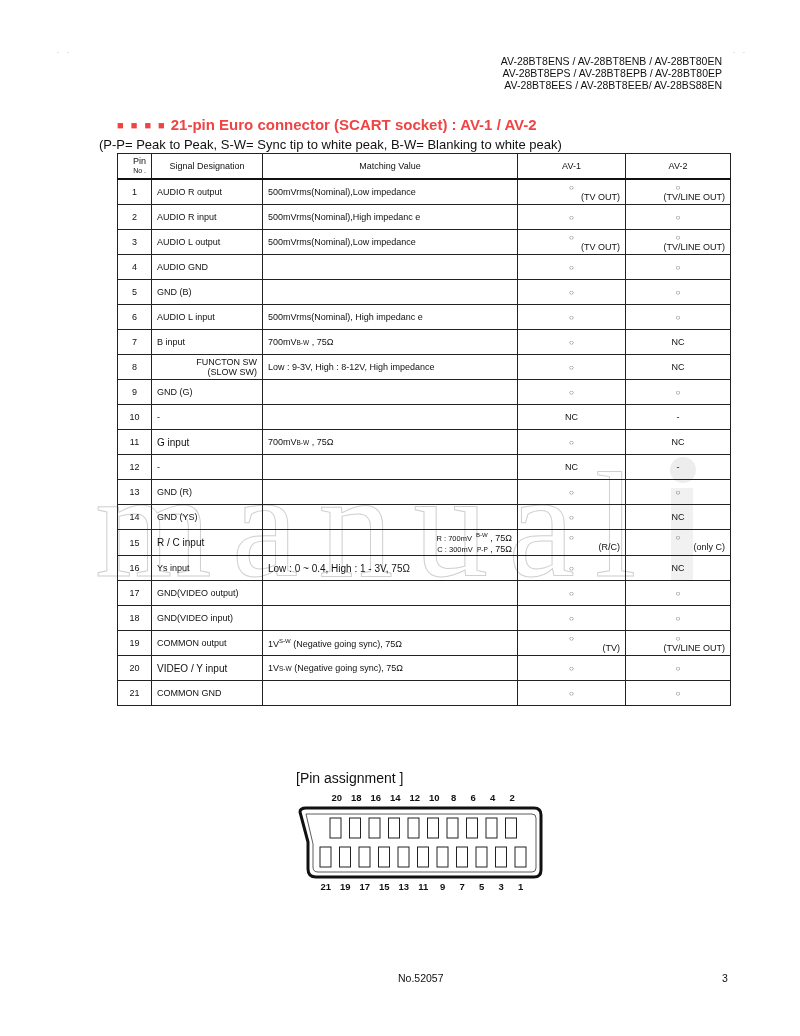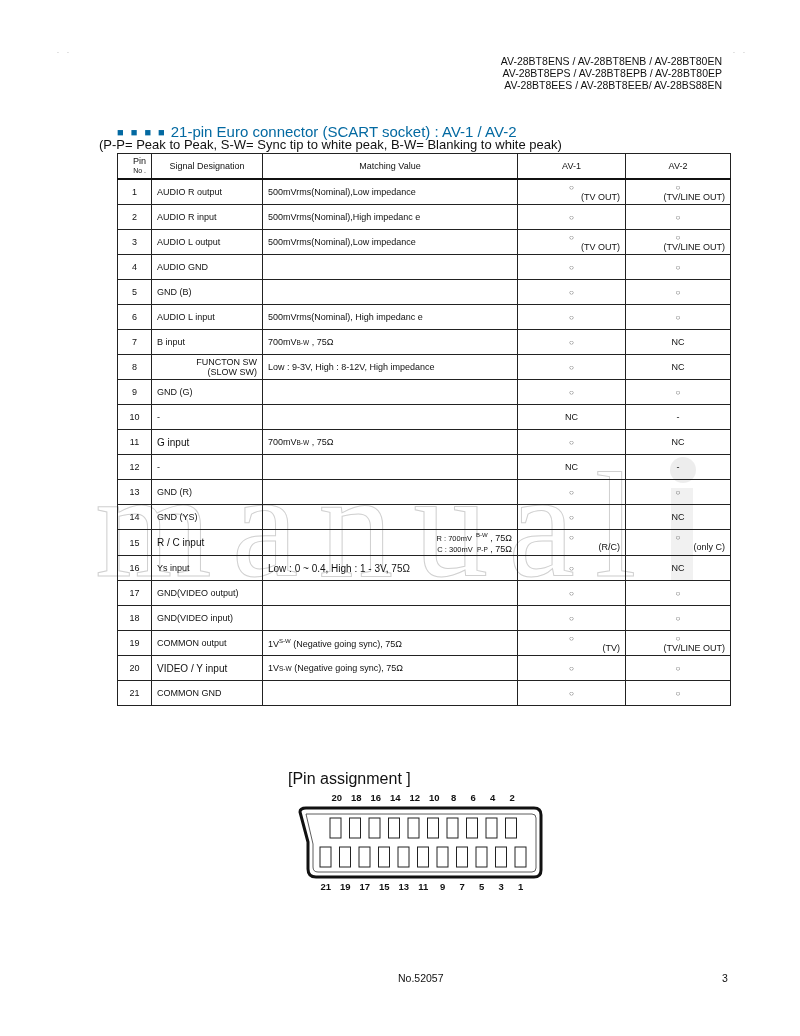--- a/index.html
+++ b/index.html
@@ -2,21 +2,21 @@
 <html><head>
 <meta charset="utf-8">
 <style>
   html, body { margin:0; padding:0; background:#fff; }
   body { width:800px; height:1036px; position:relative; overflow:hidden;
          font-family:"Liberation Sans", sans-serif; color:#111; }
   .crop { position:absolute; top:47px; font-size:7px; color:#999; letter-spacing:3px; }
   .models { position:absolute; right:78px; top:55px; text-align:right;
             font-size:10.5px; line-height:12px; color:#111; }
   .models div { white-space:nowrap; }
-  .title { position:absolute; left:117px; top:123px; font-size:15px; color:#0369a1; white-space:nowrap; }
+  .title { position:absolute; left:117px; top:116px; font-size:15px; color:#ef4444; white-space:nowrap;font-weight:bold; }
   .title .bullets { letter-spacing:2px; font-size:11px; margin-right:4px; vertical-align:1px; }
   .note { position:absolute; left:99px; top:137px; font-size:13px; color:#111; white-space:nowrap;text-align:right; }
   table.pins { position:absolute; left:117px; top:153px; width:612px;
                border-collapse:collapse; table-layout:fixed; font-size:9px; }
   table.pins td, table.pins th { border:1px solid #222; padding:0 5px; height:24px; vertical-align:middle; }
   table.pins th { font-weight:normal; height:24px; font-size:9px; }
   table.pins thead tr { border-bottom:2px solid #111; }
   table.pins { border:1.5px solid #111; }
   .c-pin { width:23px; text-align:center; }
   .c-sig { width:100px; }
@@ -30,21 +30,21 @@
   .vsub { font-size:6.5px; }
   .vsup { font-size:6px; vertical-align:4px; }
   .two { line-height:10px; font-size:7.5px; }
   
   .wm { position:absolute; left:95px; top:465px; font-family:"Liberation Serif", serif;
         font-size:150px; letter-spacing:20px; color:transparent;
         -webkit-text-stroke:1px #d0d0d0; pointer-events:none; line-height:120px; }
   .wm-dot { position:absolute; left:670px; top:457px; width:26px; height:26px; border-radius:50%;
             background:#e8e8e8; opacity:0.8; }
   .wm-bar { position:absolute; left:671px; top:488px; width:22px; height:92px; background:#e8e8e8; opacity:0.6; }
-  .pin-title { position:absolute; left:288px; top:770px; font-size:16px; white-space:nowrap; }
+  .pin-title { position:absolute; left:296px; top:770px; font-size:14px; white-space:nowrap; }
   .pin-nums { position:absolute; font-size:9.5px; font-weight:bold; display:flex; }
   .pin-nums span { width:19.5px; text-align:center; }
   .connector { position:absolute; left:296px; top:806px; }
   .footer-no { position:absolute; left:398px; top:972px; font-size:10.5px; }
   .footer-pg { position:absolute; left:722px; top:972px; font-size:10.5px; }
 </style>
 </head>
 <body>
 
 <div class="crop" style="left:57px;">. .</div>

